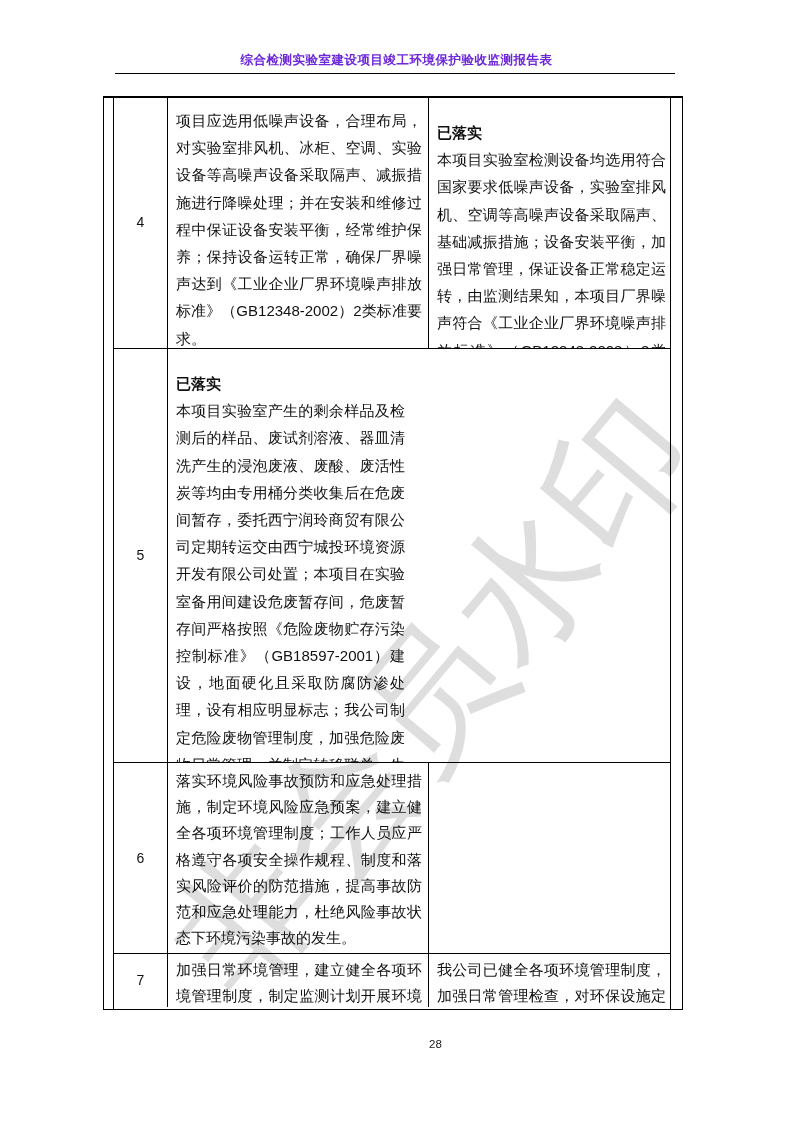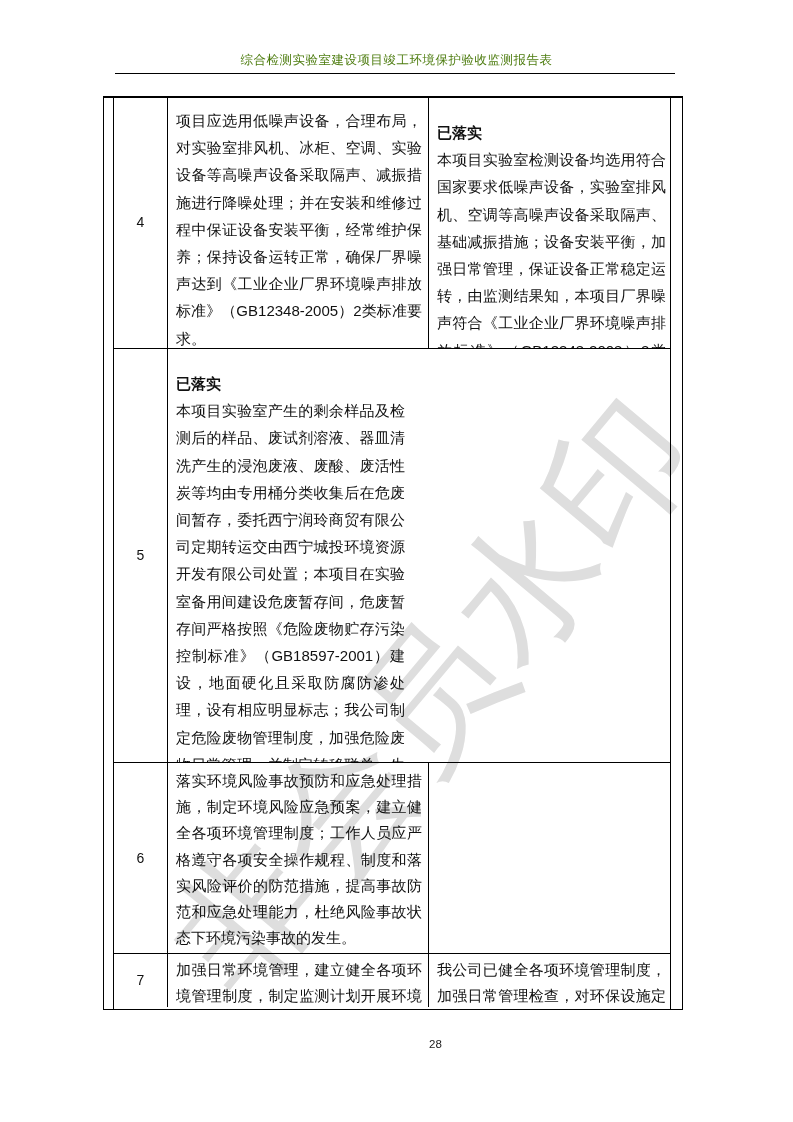--- a/index.html
+++ b/index.html
@@ -17,23 +17,23 @@
   }
 
   
   .doc-title {
     position: absolute;
     top: 52px;
     left: 0;
     width: 100%;
     text-align: center;
     font-size: 12.5px;
-    font-weight: normal;
+    font-weight: bold;
     letter-spacing: 0.5px;
-    color: #4d7c0f;
+    color: #6d28d9;
     z-index: 3;
   }
   .title-rule {
     position: absolute;
     top: 73px;
     left: 115px;
     width: 560px;
     border-bottom: 1.5px solid #000;
     z-index: 3;
   }
@@ -152,21 +152,21 @@
 <div class="watermark">非会员水印</div>
 
 <div class="doc-title">综合检测实验室建设项目竣工环境保护验收监测报告表</div>
 <div class="title-rule"></div>
 
 <div class="table-outer">
   <div class="table-inner">
 
     <div class="t-row row-4">
       <div class="cell num-cell">4</div>
-      <div class="cell req-cell">项目应选用低噪声设备，合理布局，对实验室排风机、冰柜、空调、实验设备等高噪声设备采取隔声、减振措施进行降噪处理；并在安装和维修过程中保证设备安装平衡，经常维护保养；保持设备运转正常，确保厂界噪声达到《工业企业厂界环境噪声排放标准》（GB12348-2005）2类标准要求。</div>
+      <div class="cell req-cell">项目应选用低噪声设备，合理布局，对实验室排风机、冰柜、空调、实验设备等高噪声设备采取隔声、减振措施进行降噪处理；并在安装和维修过程中保证设备安装平衡，经常维护保养；保持设备运转正常，确保厂界噪声达到《工业企业厂界环境噪声排放标准》（GB12348-2002）2类标准要求。</div>
       <div class="cell impl-cell">
         <div class="status-label">已落实</div>
         <div>本项目实验室检测设备均选用符合国家要求低噪声设备，实验室排风机、空调等高噪声设备采取隔声、基础减振措施；设备安装平衡，加强日常管理，保证设备正常稳定运转，由监测结果知，本项目厂界噪声符合《工业企业厂界环境噪声排放标准》（GB12348-2008）2类标准要求。</div>
       </div>
     </div>
 
     <div class="t-row row-5">
       <div class="cell num-cell">5</div>
       <div class="cell impl-cell">
         <div class="status-label">已落实</div>

